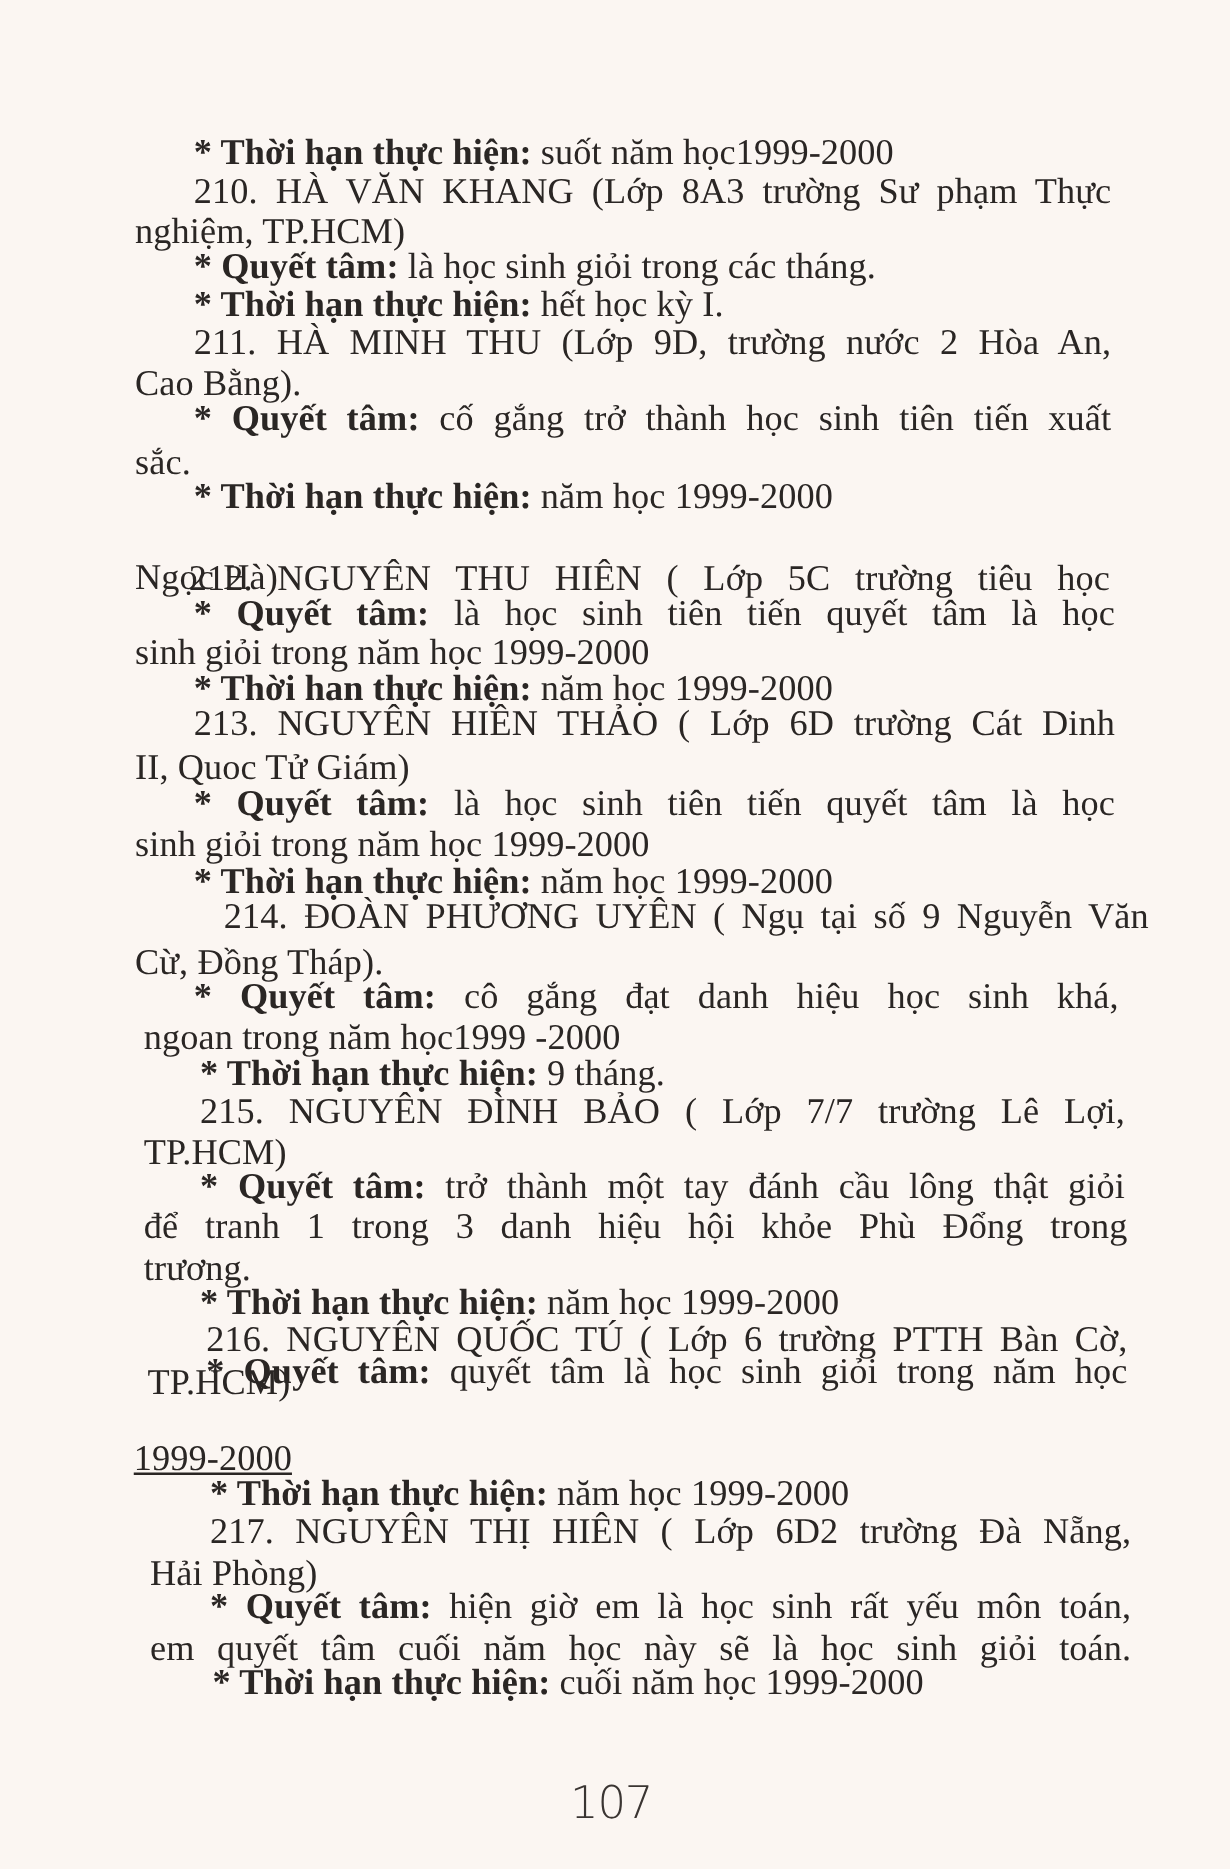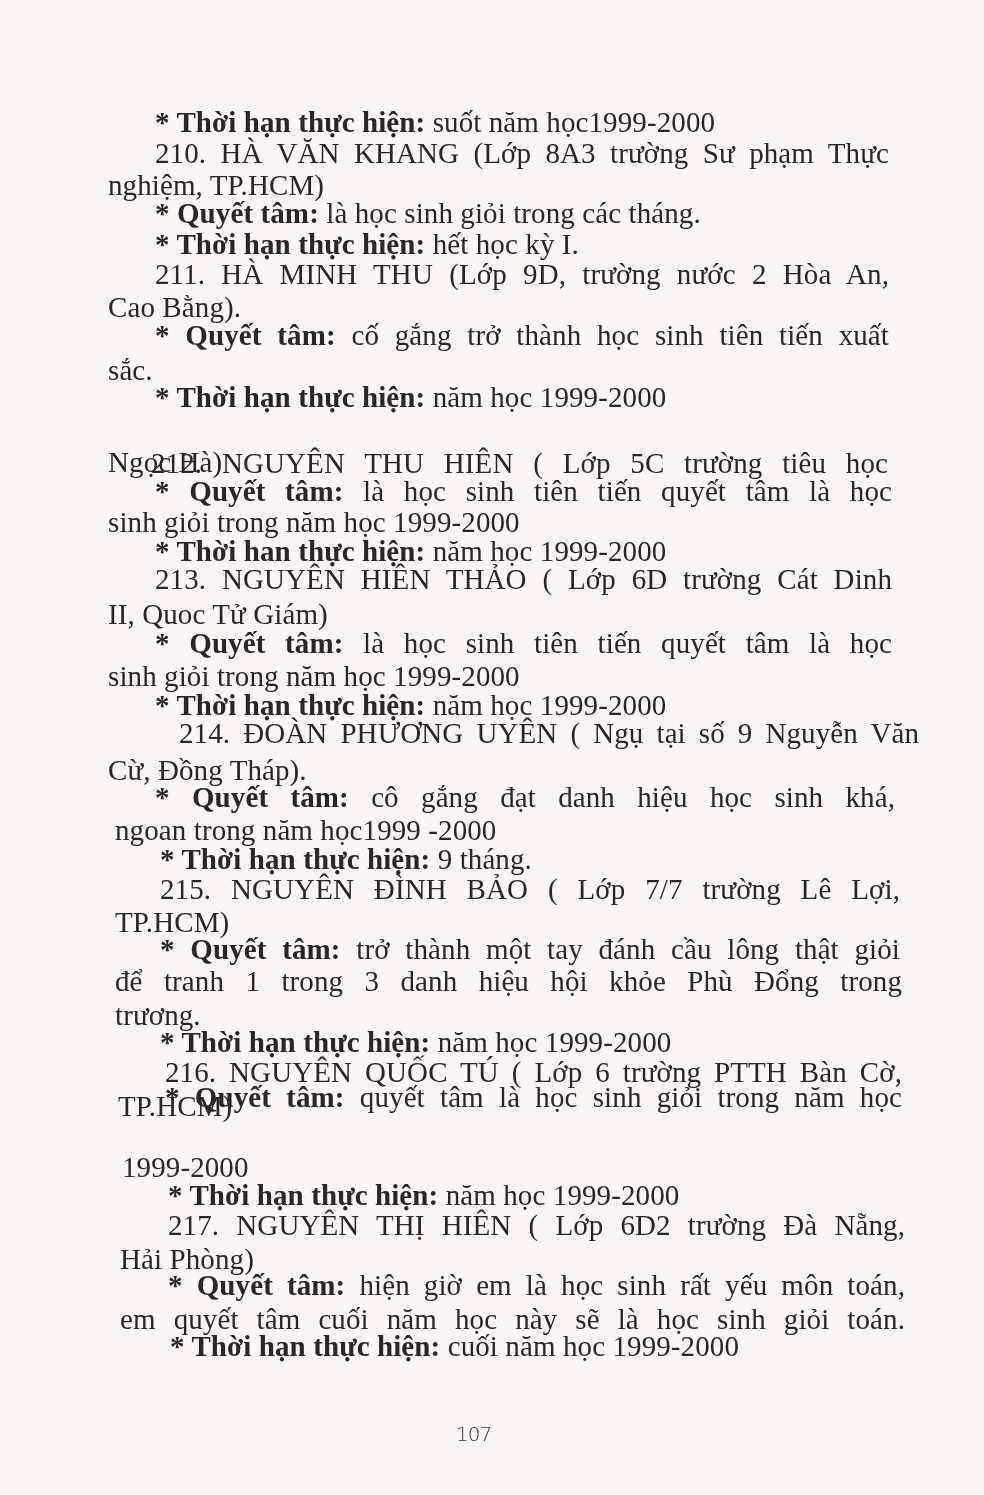--- a/index.html
+++ b/index.html
@@ -40,21 +40,21 @@
       display: block;
       text-align: justify;
       text-align-last: justify;
       white-space: normal;
     }
     .page-number {
       position: absolute;
       left: 456px;
       top: 1422px;
       font-family: "DejaVu Sans", sans-serif;
-      font-size: 20px;
+      font-size: 36px;
       color: #3a3532;
       letter-spacing: -1px;
       font-weight: 300;
     }
   </style>
 </head>
 <body>
 
 <div class="page">
   <div id="lines">
@@ -85,21 +85,21 @@
       <div class="line" style="left: 160px; top: 844px; width: 450px;"><span class="lbl">* Thời hạn thực hiện:</span><span> 9 tháng.</span></div>
       <div class="line justify" style="left: 160px; top: 874px; width: 740px;"><span class="name">215. NGUYÊN ĐÌNH BẢO</span><span> ( Lớp 7/7 trường Lê Lợi,</span></div>
       <div class="line" style="left: 115px; top: 907px; width: 150px;"><span>TP.HCM)</span></div>
       <div class="line justify" style="left: 160px; top: 934px; width: 740px;"><span class="lbl">* Quyết tâm:</span><span> trở thành một tay đánh cầu lông thật giỏi</span></div>
       <div class="line justify" style="left: 115px; top: 966px; width: 787px;"><span>để tranh 1 trong 3 danh hiệu hội khỏe Phù Đổng trong</span></div>
       <div class="line" style="left: 115px; top: 1000px; width: 150px;"><span>trương.</span></div>
       <div class="line" style="left: 160px; top: 1027px; width: 600px;"><span class="lbl">* Thời hạn thực hiện:</span><span> năm học 1999-2000</span></div>
       <div class="line justify" style="left: 165px; top: 1057px; width: 737px;"><span class="name">216. NGUYÊN QUỐC TÚ</span><span> ( Lớp 6 trường PTTH Bàn Cờ,</span></div>
       <div class="line" style="left: 118px; top: 1091px; width: 150px;"><span>TP.HCM)</span></div>
       <div class="line justify" style="left: 165px; top: 1082px; width: 737px;"><span class="lbl">* Quyết tâm:</span><span> quyết tâm là học sinh giỏi trong năm học</span></div>
-      <div class="line" style="left: 122px; top: 1152px; width: 200px;"><span>1999-2000</span></div>
+      <div class="line" style="left: 107px; top: 1152px; width: 200px; text-decoration: underline;"><span>1999-2000</span></div>
       <div class="line" style="left: 168px; top: 1180px; width: 600px;"><span class="lbl">* Thời hạn thực hiện:</span><span> năm học 1999-2000</span></div>
       <div class="line justify" style="left: 168px; top: 1210px; width: 737px;"><span class="name">217. NGUYÊN THỊ HIÊN</span><span> ( Lớp 6D2 trường Đà Nẵng,</span></div>
       <div class="line" style="left: 120px; top: 1244px; width: 200px;"><span>Hải Phòng)</span></div>
       <div class="line justify" style="left: 168px; top: 1270px; width: 737px;"><span class="lbl">* Quyết tâm:</span><span> hiện giờ em là học sinh rất yếu môn toán,</span></div>
       <div class="line justify" style="left: 120px; top: 1304px; width: 785px;"><span>em quyết tâm cuối năm học này sẽ là học sinh giỏi toán.</span></div>
       <div class="line" style="left: 170px; top: 1331px; width: 650px;"><span class="lbl">* Thời hạn thực hiện:</span><span> cuối năm học 1999-2000</span></div>
     </div>
   <div class="page-number">107</div>
 </div>
 

